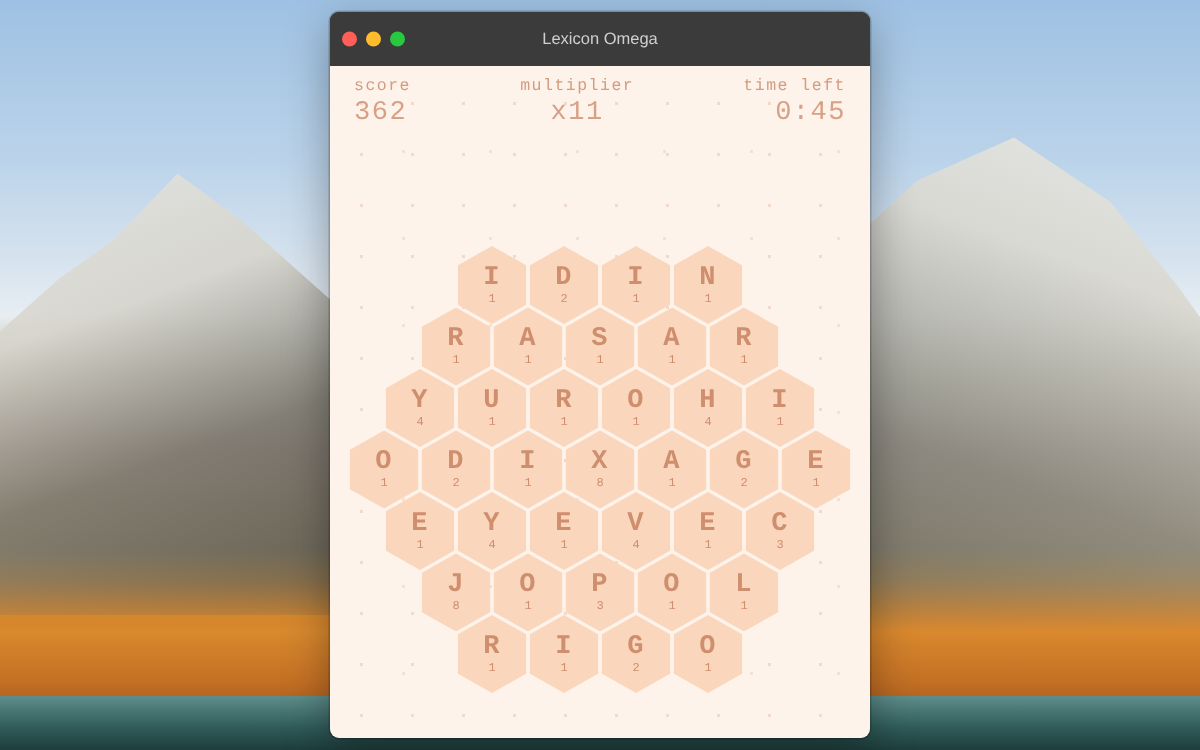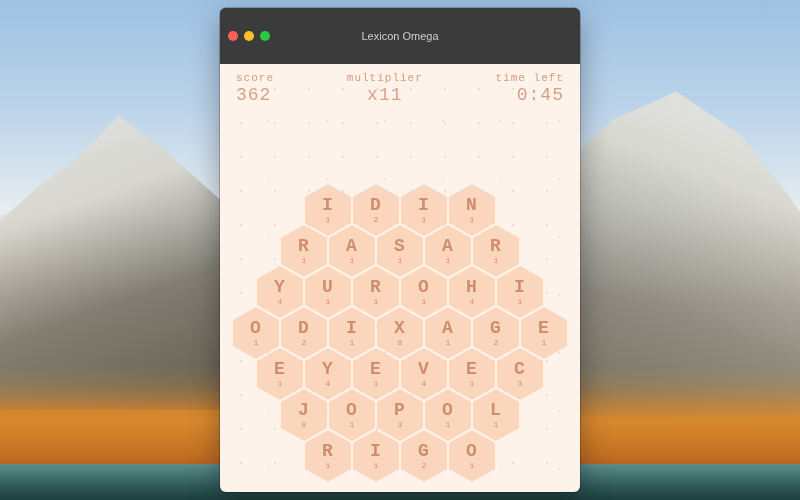--- a/index.html
+++ b/index.html
@@ -67,21 +67,21 @@
     border-radius: 6px;
     box-shadow: 0 10px 30px rgba(0,0,0,.35), 0 0 0 1px rgba(0,0,0,.2);
     overflow: hidden;
     background: #3b3b3b;
   }
   .titlebar {
     height: 36px;
     background: #3b3b3b;
     display: flex;
     align-items: center;
-    padding: 10px 8px;
+    padding: 0 8px;
     position: relative;
   }
   .traffic {
     display: flex;
     gap: 6px;
     position: absolute;
     left: 8px;
   }
   .dot { width: 10px; height: 10px; border-radius: 50%; }
   .dot.red    { background: #ff5f57; }

